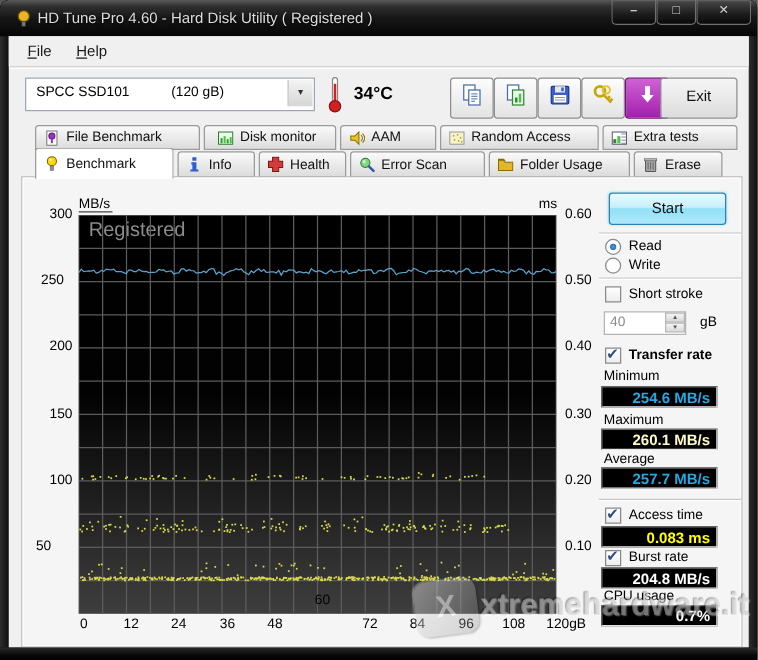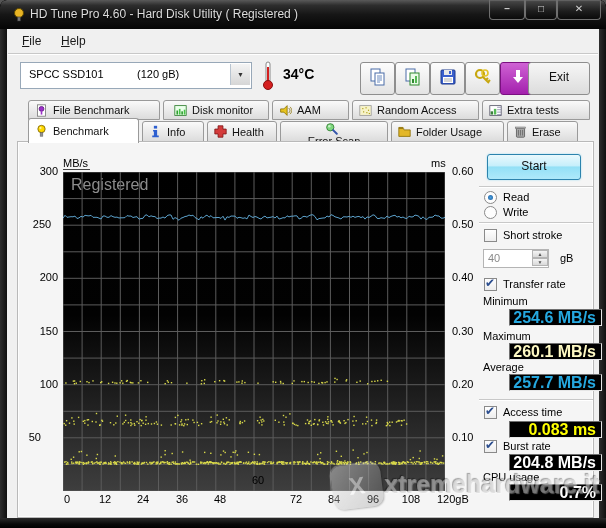--- a/index.html
+++ b/index.html
@@ -57,21 +57,21 @@
   .sep{left:479px;width:114px;}
   .radio{width:13px;height:13px;border:1px solid #8a8a8a;border-radius:50%;background:#fdfdfd;cursor:pointer;box-sizing:border-box;}
   .radio.sel::after{content:"";position:absolute;left:3px;top:3px;width:5px;height:5px;border-radius:50%;
     background:radial-gradient(circle,#49a0dd,#1c5a9e);}
   .check{width:13px;height:13px;border:1px solid #8a8a8a;background:linear-gradient(180deg,#fff,#ededed);
     cursor:pointer;box-sizing:border-box;position:absolute;}
   .check .mark{position:absolute;left:0px;top:-3px;font-size:12px;color:#2b4d8e;font-weight:bold;}
   .ctl-label{font-size:11px;color:#000;height:14px;line-height:14px;}
   .valbox{left:481px;width:93px;height:17px;background:#000;
     border:1px solid;border-color:#6f6f6f #e6e6e6 #e6e6e6 #6f6f6f;
-    font-size:16px;font-weight:bold;text-align:right;line-height:16px;padding-right:5px;box-sizing:border-box;margin-left:28px;}
+    font-size:12px;font-weight:bold;text-align:right;line-height:16px;padding-right:5px;box-sizing:border-box;}
   .spinner{left:483px;top:249px;width:66px;height:19px;background:#fff;border:1px solid #b4b4b4;box-sizing:border-box;}
   .spin-val{position:absolute;left:4px;top:2px;font-size:11px;color:#8a8a8a;}
   .spin-btns{position:absolute;right:0;top:0;width:16px;height:17px;}
   .spin-btn{position:absolute;left:0;width:16px;height:8px;background:linear-gradient(180deg,#f4f4f4,#d9d9d9);
     border:1px solid #b4b4b4;box-sizing:border-box;font-size:5px;color:#555;text-align:center;line-height:7px;cursor:pointer;}
   
   .wm{left:326px;top:460px;width:290px;height:64px;pointer-events:none;z-index:40;opacity:.62;}
   .wm-tile{position:absolute;left:6px;top:4px;width:50px;height:44px;border-radius:10px;
     background:linear-gradient(135deg,rgba(235,235,235,.75),rgba(120,120,120,.45));
     transform:rotate(-7deg);box-shadow:1px 1px 2px rgba(0,0,0,.4), -1px -1px 1px rgba(255,255,255,.5);
@@ -242,21 +242,21 @@
     <span>Info</span>
   </div>
   <div class="abs tab row2" style="left:207px;width:70px;">
     <span class="ticon">
         <svg width="13" height="13" viewBox="0 0 16 16">
           <path d="M5 1h6v4h4v6h-4v4H5v-4H1V5h4z" fill="#d43b3b" stroke="#7e1414"></path>
         </svg>
       </span>
     <span>Health</span>
   </div>
-  <div class="abs tab row2" style="left:280px;width:108px;flex-direction:column;">
+  <div class="abs tab row2" style="left:280px;width:108px;">
     <span class="ticon">
         <svg width="13" height="13" viewBox="0 0 16 16">
           <circle cx="6.5" cy="6.5" r="4.5" fill="#7fd77f" stroke="#2a7a2a"></circle>
           <circle cx="5.3" cy="5.3" r="1.5" fill="#c9f3c9"></circle>
           <path d="M10 10l4.5 4.5" stroke="#3355aa" stroke-width="2.4" stroke-linecap="round"></path>
         </svg>
       </span>
     <span>Error Scan</span>
   </div>
   <div class="abs tab row2" style="left:391px;width:113px;">
@@ -1136,21 +1136,21 @@
     <span class="spin-btns">
       <span class="spin-btn" style="top:0;">▲</span>
       <span class="spin-btn" style="top:8px;">▼</span>
     </span>
   </div>
   <span class="abs ctl-label" style="left:560px;top:251px;">gB</span>
 
   <div class="check" style="left:484px;top:278px;">
       <span class="mark">✔</span>
     </div>
-  <span class="abs ctl-label" style="left:503px;top:277px;">Transfer rate</span>
+  <span class="abs ctl-label" style="left:503px;top:277px;font-weight:bold;">Transfer rate</span>
 
   <span class="abs ctl-label" style="left:483px;top:294px;">Minimum</span>
   <div class="abs valbox" style="top:309px;color:#25a8e0;">254.6 MB/s</div>
 
   <span class="abs ctl-label" style="left:483px;top:329px;">Maximum</span>
   <div class="abs valbox" style="top:343px;color:#fef9c3;text-align:right;">260.1 MB/s</div>
 
   <span class="abs ctl-label" style="left:483px;top:360px;">Average</span>
   <div class="abs valbox" style="top:374px;color:#25a8e0;">257.7 MB/s</div>
 

